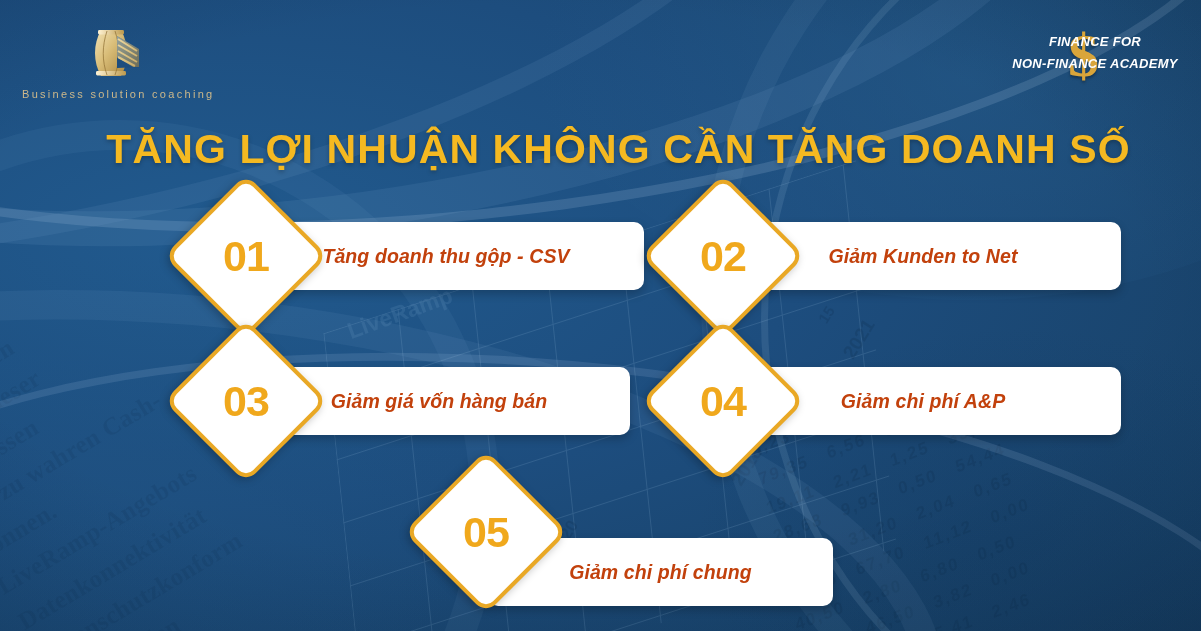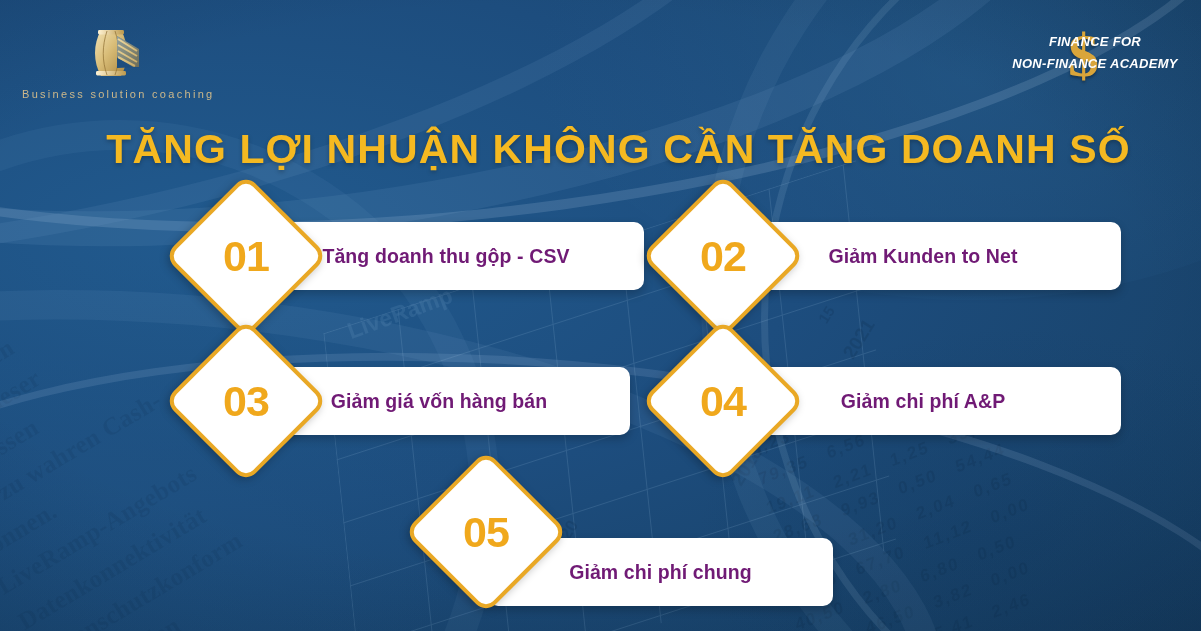--- a/index.html
+++ b/index.html
@@ -170,23 +170,24 @@
     position:absolute; left:60px; top:0;
     height:68px;
     background:#ffffff;
     border-radius:10px;
     box-shadow:0 4px 10px rgba(0,0,0,.22);
     display:flex; align-items:center; justify-content:center;
   }
   .card .bar span {
     font-family:"Liberation Sans", sans-serif;
     font-size:19.5px; font-weight:700;
-    color:#701a75;
+    color:#c2410c;
     letter-spacing:.1px;
     white-space:nowrap;
+    font-style:italic;
   }
   .diamond {
     position:absolute; left:0; top:-24px;
     width:116px; height:116px;
     transform:rotate(45deg);
     background:#ffffff;
     border:4px solid #e9a825;
     border-radius:14px;
     box-shadow:0 3px 9px rgba(0,0,0,.25);
   }

